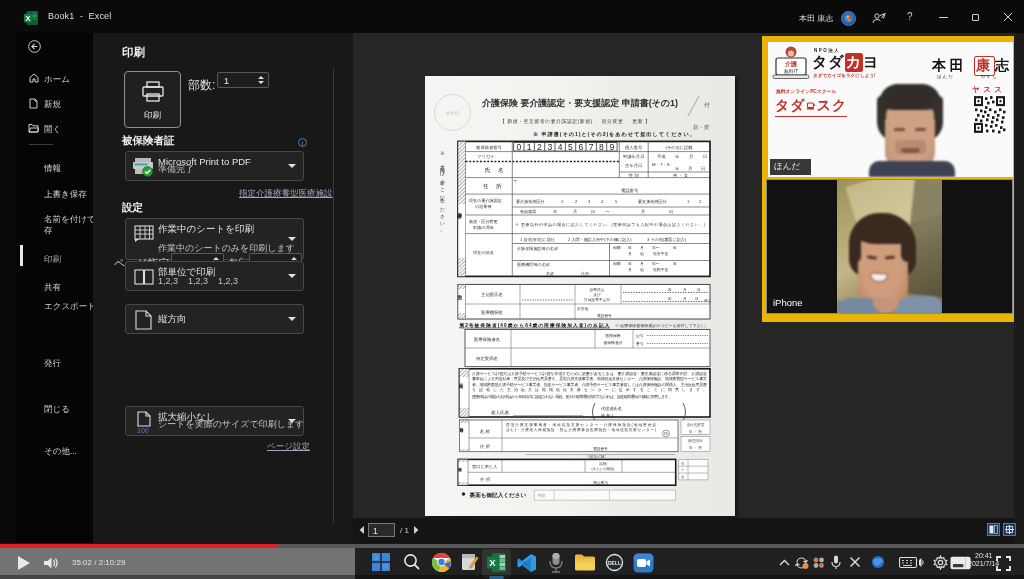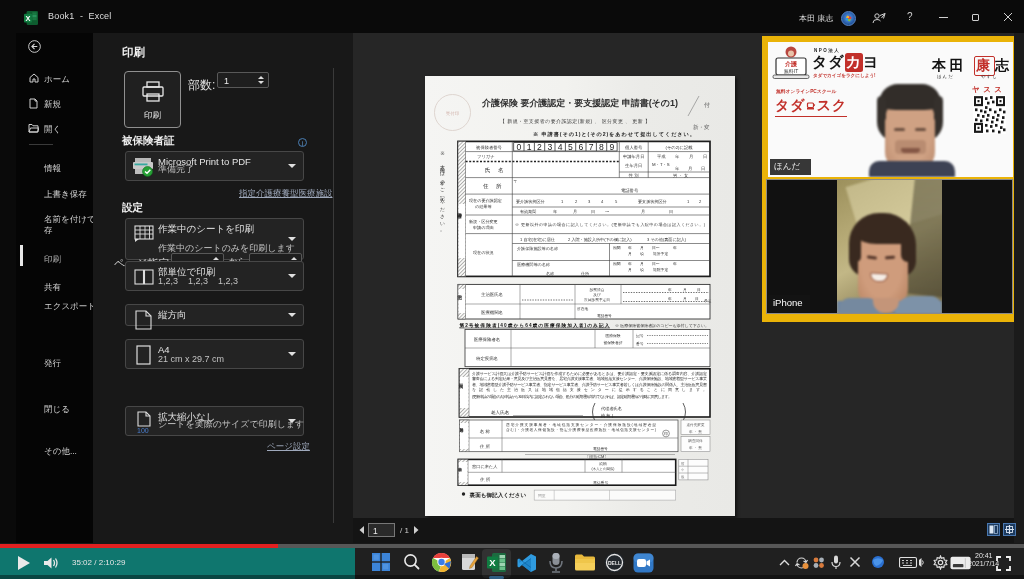--- a/index.html
+++ b/index.html
@@ -44,21 +44,21 @@
 
 #vidov { left:762px; top:36px; width:252px; height:286px; background:#eab308; }
 #frameA { left:6px; top:6px; width:245px; height:135px; background:#fafafa; overflow:hidden; }
 #frameB { left:4px; top:143px; width:247px; height:135px; background:#111; border:1px solid #8a8a8a; overflow:hidden; }
 .nameplate { position:absolute; background:rgba(20,20,20,.85); color:#efefef; }
 
 
 #excelbottom { left:0; top:543px; width:1024px; height:36px; background:#191919; }
 #progress { left:0; top:544px; width:1024px; height:3.5px; background:#575757; }
 #progfill { left:0; top:0; width:278px; height:3.5px; background:#e02020; }
-#controls { left:0; top:548px; width:840px; height:31px; background:#0f766e; }
+#controls { left:0; top:548px; width:840px; height:31px; background:#737373; }
 </style>
 </head>
 <body>
 <div id="stage">
 
   <div id="titlebar" class="abs">
     <svg id="xlicon" class="abs" viewBox="0 0 16 16">
       <rect x="3" y="0" width="13" height="16" rx="1.5" fill="#0e5c2f"></rect>
       <rect x="9.5" y="1.5" width="5" height="3" fill="#1a7a43"></rect>
       <rect x="9.5" y="4.5" width="5" height="3" fill="#27925a"></rect>
@@ -167,34 +167,26 @@
       </div>
     <div class="dd" style="top:228px;height:30px">
       <svg style="position:absolute;left:8px;top:7px" width="20" height="16" viewBox="0 0 20 16">
         <rect x="1" y="1" width="8.5" height="14" fill="none" stroke="#dedede" stroke-width="1.1"></rect>
         <rect x="10.5" y="1" width="8.5" height="14" fill="none" stroke="#dedede" stroke-width="1.1"></rect>
       </svg>
       <div class="t1">部単位で印刷</div>
       <div class="t2">1,2,3&nbsp;&nbsp;&nbsp;&nbsp;1,2,3&nbsp;&nbsp;&nbsp;&nbsp;1,2,3</div>
       <div class="arr"></div>
     </div>
-    <div class="dd" style="top:271px;height:22px">
+    <div class="dd" style="top:271px;height:30px">
       <svg style="position:absolute;left:9px;top:5px" width="17" height="20" viewBox="0 0 17 20">
         <path d="M1 1 H11 L16 6 V19 H1 Z" fill="none" stroke="#dedede" stroke-width="1.1"></path>
         <path d="M11 1 V6 H16" fill="none" stroke="#dedede" stroke-width="1.1"></path>
       </svg>
       <div class="t1" style="top:50%;margin-top:-6px">縦方向</div>
-      <div class="arr"></div>
-    </div>
-    <div class="dd" style="top:306px;height:30px">
-      <svg style="position:absolute;left:10px;top:5px" width="15" height="20" viewBox="0 0 15 20">
-        <rect x="1" y="1" width="13" height="18" fill="none" stroke="#dedede" stroke-width="1.2"></rect>
-      </svg>
-      <div class="t1">A4</div>
-      <div class="t2">21 cm x 29.7 cm</div>
       <div class="arr"></div>
     </div>
     <div class="dd" style="top:373px;height:30px">
       <svg style="position:absolute;left:10px;top:4px" width="16" height="22" viewBox="0 0 16 22">
         <path d="M2 1 H10 L14 5 V15 H2 Z" fill="none" stroke="#dedede" stroke-width="1.1"></path>
         <path d="M10 1 V5 H14" fill="none" stroke="#dedede" stroke-width="1.1"></path>
         <text x="1" y="21.5" font-size="7" fill="#4a7fd0" font-family="Liberation Sans">100</text>
       </svg>
       <div class="t1">拡大縮小なし</div>
       <div class="t2">シートを実際のサイズで印刷します</div>

